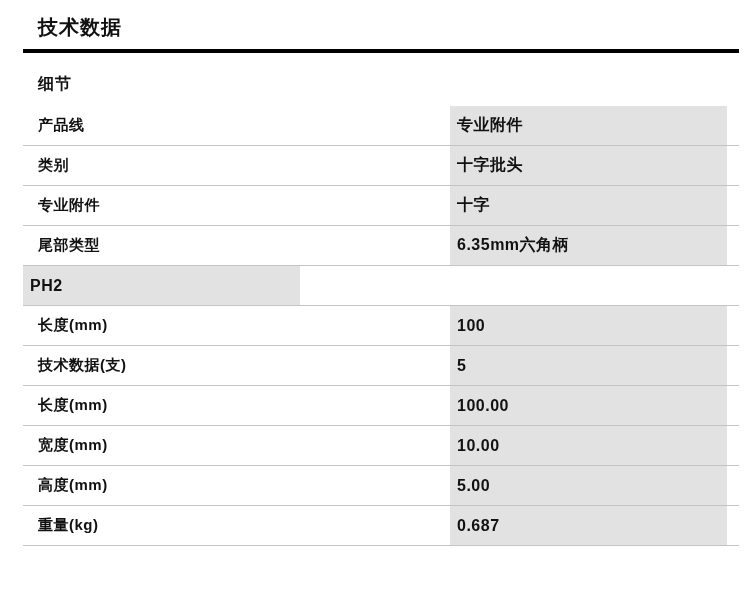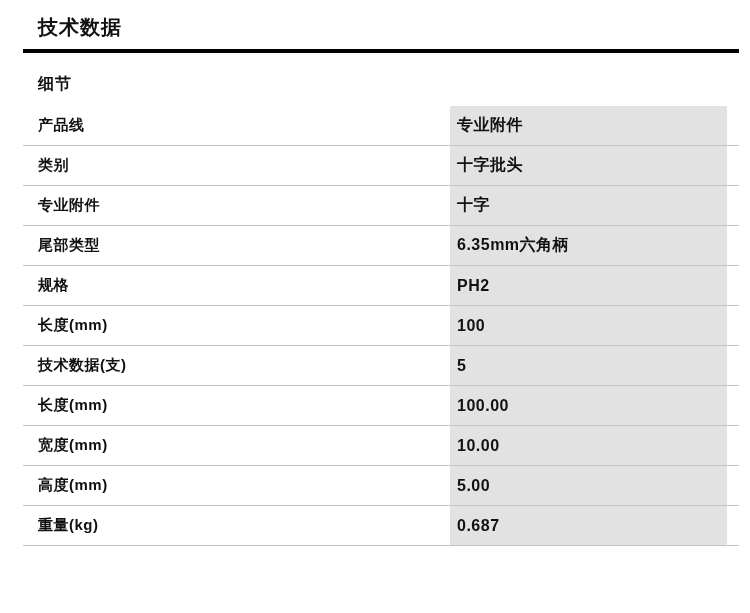--- a/index.html
+++ b/index.html
@@ -96,21 +96,20 @@
       <div class="row-spacer"></div>
     </div>
 
     <div class="spec-row">
       <div class="spec-label">尾部类型</div>
       <div class="spec-value">6.35mm六角柄</div>
       <div class="row-spacer"></div>
     </div>
 
     <div class="spec-row">
-      <div class="spec-label">规格</div>
       <div class="spec-value">PH2</div>
       <div class="row-spacer"></div>
     </div>
 
     <div class="spec-row">
       <div class="spec-label">长度(mm)</div>
       <div class="spec-value">100</div>
       <div class="row-spacer"></div>
     </div>
 

